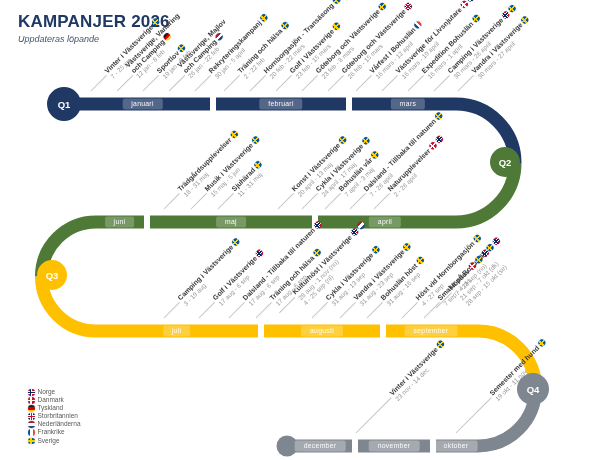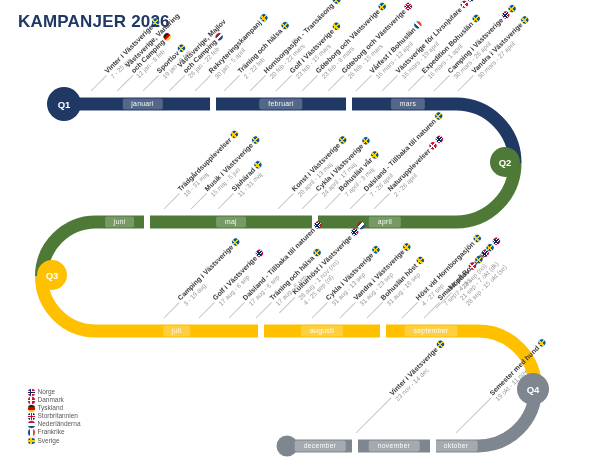--- a/index.html
+++ b/index.html
@@ -48,20 +48,21 @@
   .leg-row .flag{width:6.5px;height:6.5px;margin:0 3px 0 0;}
   .leg-label{font-size:6.5px;color:#595959;line-height:1;}
 </style>
 </head>
 <body>
 
 <div id="stage">
 
   <div id="hdr">
     <h1>KAMPANJER 2026</h1>
+    <div class="sub">Uppdateras löpande</div>
   </div>
 
   <svg id="snake" width="600" height="460">
     <path d="M 64 104 H 456 A 59 59 0 0 1 515 163" stroke="#1F3864"></path>
     <path d="M 515 163 A 59 59 0 0 1 456 222 H 96 A 54.5 54.5 0 0 0 41.5 276.5" stroke="#4E7936"></path>
     <path d="M 41.5 276.5 A 54.5 54.5 0 0 0 96 331 H 478 A 57.5 57.5 0 0 1 535.5 388.5" stroke="#FFC000"></path>
     <path d="M 535.5 388.5 A 57.5 57.5 0 0 1 478 446 H 292" stroke="#7E8690"></path>
     <circle id="end-dot" cx="287" cy="446" r="10.5" fill="#7E8690"></circle>
 
     <g fill="#ffffff">

